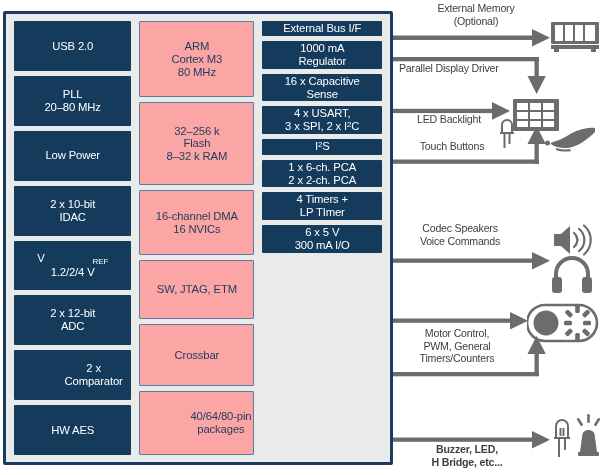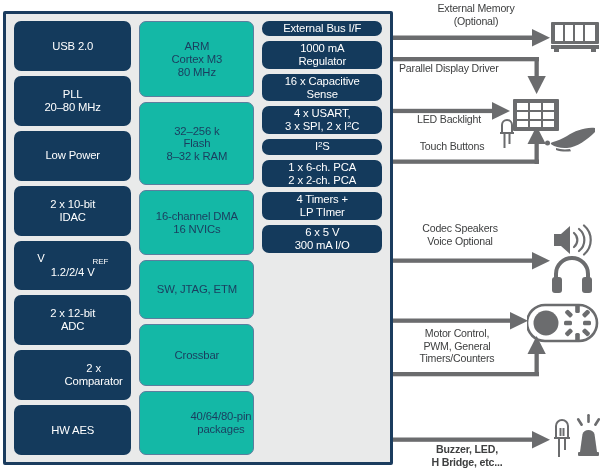--- a/index.html
+++ b/index.html
@@ -50,29 +50,29 @@
 
   .cell {
     box-sizing: border-box;
     display: flex;
     align-items: center;
     justify-content: center;
     text-align: center;
     line-height: 1.14;
     font-size: 11.3px;
     letter-spacing: -0.15px;
-    border-radius: 7px;
+    border-radius: 1px;
     padding: 1px 2px;
   }
   .cell.dark {
     background: #143a5c;
     color: #ffffff;
   }
   .cell.light {
-    background: #14b8a6;
+    background: #fca5a5;
     color: #1b3c5e;
     border: 1.3px solid #5b7e9e;
   }
 
   .col-left  .cell:nth-child(1) { flex: 1.00; }
   .col-left  .cell:nth-child(2) { flex: 1.00; }
   .col-left  .cell:nth-child(3) { flex: 1.00; }
   .col-left  .cell:nth-child(4) { flex: 1.00; }
   .col-left  .cell:nth-child(5) { flex: 1.00; }
   .col-left  .cell:nth-child(6) { flex: 1.00; }
@@ -234,21 +234,21 @@
   <div class="lbl" style="left:8px; top:2px; width:150px;">External Memory
 (Optional)</div>
 
   <div class="lbl lft" style="left:6px; top:62px; width:150px;">Parallel Display Driver</div>
 
   <div class="lbl" style="left:8px; top:140px; width:102px;">Touch Buttons</div>
 
   <div class="lbl" style="left:8px; top:113px; width:96px;">LED Backlight</div>
 
   <div class="lbl" style="left:8px; top:222px; width:118px;">Codec Speakers
-Voice Optional</div>
+Voice Commands</div>
 
   <div class="lbl" style="left:6px; top:327px; width:116px;">Motor Control,
 PWM, General
 Timers/Counters</div>
 
   <div class="lbl" style="left:16px; top:443px; width:116px;font-weight:bold;">Buzzer, LED,
 H Bridge, etc...</div>
 
   <svg class="icon" style="left:156px; top:20px;" width="52" height="34" viewBox="0 0 52 34">
     <g fill="#6b6c6e">

